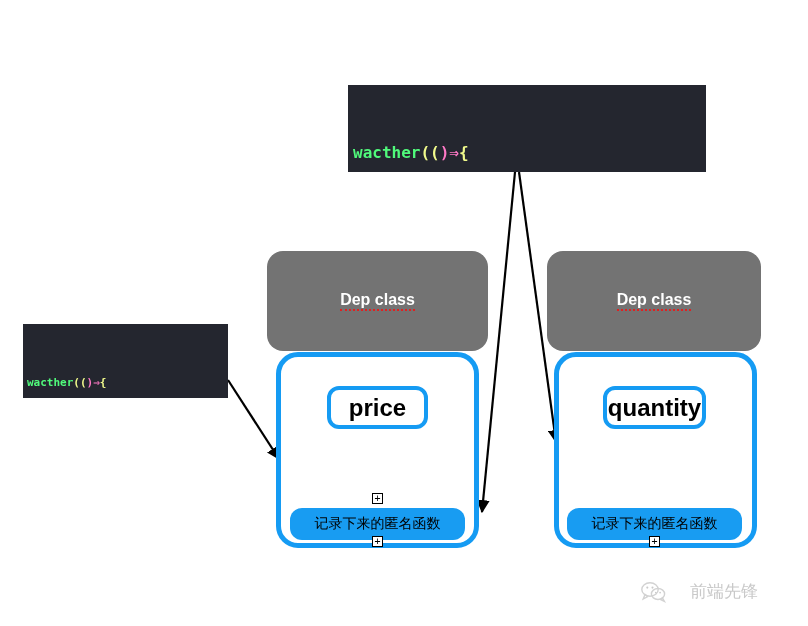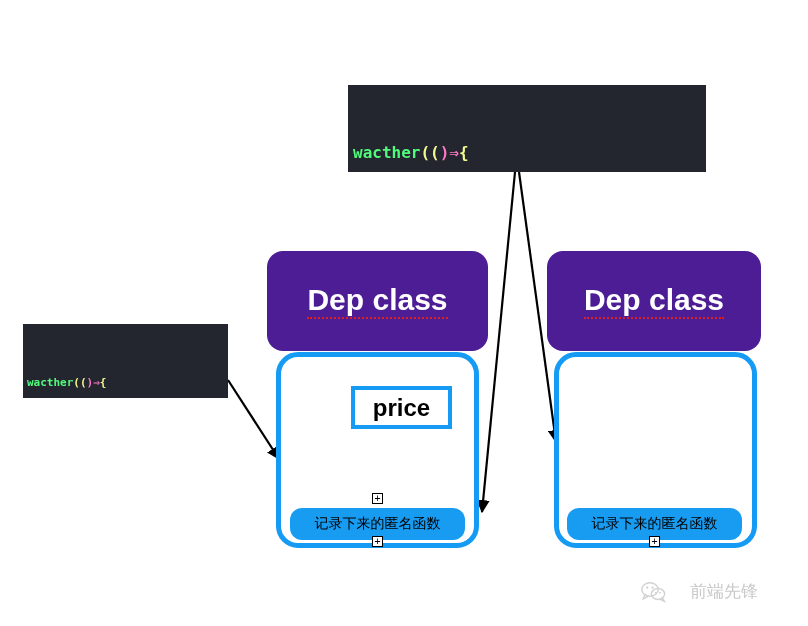--- a/index.html
+++ b/index.html
@@ -65,24 +65,24 @@
     width: 205px;
     height: 74px;
     padding: 6px 0 0 4px;
     font-size: 11px;
     line-height: 21px;
   }
 
   
   .dep-header {
     position: absolute;
-    background: #4c1d95;
+    background: #737373;
     border-radius: 16px;
     color: #ffffff;
-    font-size: 30px;
+    font-size: 16px;
     font-weight: bold;
     display: flex;
     align-items: center;
     justify-content: center;
     box-sizing: border-box;
   }
   .dep-header .label {
     border-bottom: 2px dotted #E02020;
     padding-bottom: 1px;
     line-height: 1.1;
@@ -95,30 +95,29 @@
     border: 5px solid #159BF3;
     border-radius: 22px;
     box-sizing: border-box;
   }
 
   
   .prop-pill {
     position: absolute;
     background: #ffffff;
     border: 4px solid #159BF3;
-    border-radius: 0;
+    border-radius: 12px;
     display: flex;
     align-items: center;
     justify-content: center;
     font-size: 24px;
     font-weight: bold;
     color: #000000;
     box-sizing: border-box;
     white-space: nowrap;
-    margin-left: 24px;
   }
 
   
   .watcher-pill {
     position: absolute;
     background: #189CF2;
     border-radius: 12px;
     display: flex;
     align-items: center;
     justify-content: center;
@@ -211,20 +210,23 @@
     <span>+</span>
   </div>
 
   <div class="dep-header" style="left:547px; top:251px; width:214px; height:100px;">
     <span class="label">Dep class</span>
   </div>
 
   <div class="dep-body" style="left:554px; top:352px; width:203px; height:196px;">
   </div>
 
+  <div class="prop-pill" style="left:603px; top:386px; width:103px; height:43px;">
+    <span>quantity</span>
+  </div>
 
   <div class="watcher-pill" style="left:567px; top:508px; width:175px; height:32px;">
     <span>记录下来的匿名函数</span>
   </div>
   <div class="plus-box" style="left:649px; top:536px;">
     <span>+</span>
   </div>
 
   <div id="watermark">
     <span>

